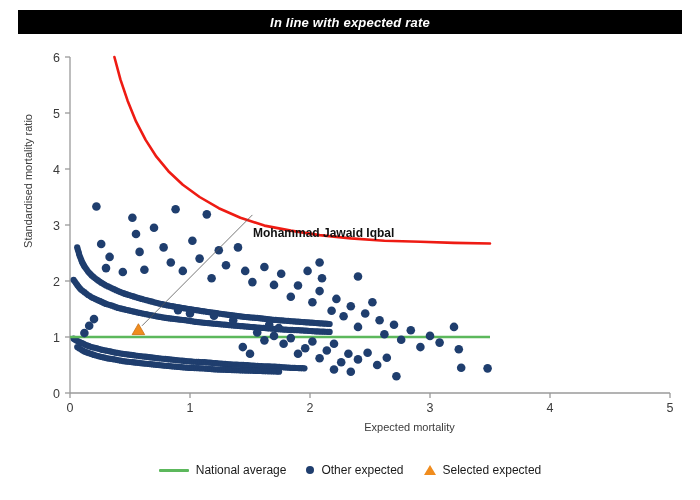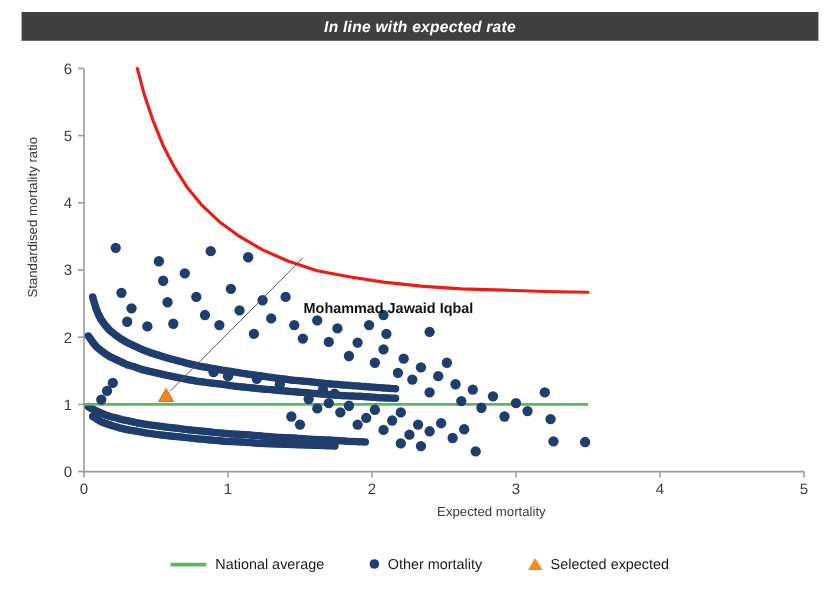--- a/index.html
+++ b/index.html
@@ -8,21 +8,21 @@
     width:700px;height:500px;overflow:hidden;
     background:#ffffff;
     font-family:"Liberation Sans","DejaVu Sans",sans-serif;
     -webkit-font-smoothing:antialiased;
   }
   #root{position:relative;width:700px;height:500px;}
 
   
   #banner{
     position:absolute;left:18px;top:10px;width:664px;height:24px;
-    background:#404040;
+    background:#000000;
     display:flex;align-items:center;justify-content:center;
   }
   #banner-text{
     color:#ffffff;font-size:13px;font-weight:bold;font-style:italic;
     letter-spacing:.2px;white-space:nowrap;
   }
 
   
   #plot{
     position:absolute;left:0;top:0;width:700px;height:440px;
@@ -37,27 +37,27 @@
   #xtitle span{position:relative;left:40px;padding-left:39px;}
   #ytitle{
     position:absolute;left:-62px;top:175px;width:180px;text-align:center;
     font-size:11px;color:#3b3b3b;
     transform:rotate(-90deg);transform-origin:center center;
   }
 
   
   #annotation{
     position:absolute;left:253px;top:226px;
-    font-size:12px;font-weight:bold;color:#111111;white-space:nowrap;margin-top:24px;
+    font-size:12px;font-weight:bold;color:#111111;white-space:nowrap;
   }
 
   
   #legend{
     position:absolute;left:0;top:458px;width:700px;height:24px;
-    display:flex;align-items:center;justify-content:center;gap:38px;
+    display:flex;align-items:center;justify-content:center;gap:20px;
   }
   .legend-item{display:flex;align-items:center;gap:7px;}
   .legend-label{font-size:12px;color:#1a1a1a;white-space:nowrap;}
   .lg-line{width:30px;height:3px;border-radius:1px;}
   .lg-dot{width:8px;height:8px;border-radius:50%;}
   .lg-tri{width:0;height:0;border-left:6px solid transparent;border-right:6px solid transparent;}
 </style>
 </head>
 <body>
 
@@ -706,21 +706,21 @@
 
   <div id="annotation">Mohammad Jawaid Iqbal</div>
 
   <div id="legend">
       <div class="legend-item">
         <span class="lg-line" style="background: rgb(92, 184, 92);"></span>
         <span class="legend-label">National average</span>
       </div>
       <div class="legend-item">
         <span class="lg-dot" style="background: rgb(31, 62, 110);"></span>
-        <span class="legend-label">Other mortality</span>
+        <span class="legend-label">Other expected</span>
       </div>
       <div class="legend-item">
         <span class="lg-tri" style="border-bottom: 10px solid rgb(240, 140, 30);"></span>
         <span class="legend-label">Selected expected</span>
       </div>
     </div>
 
 </div>
 
 </body></html>

